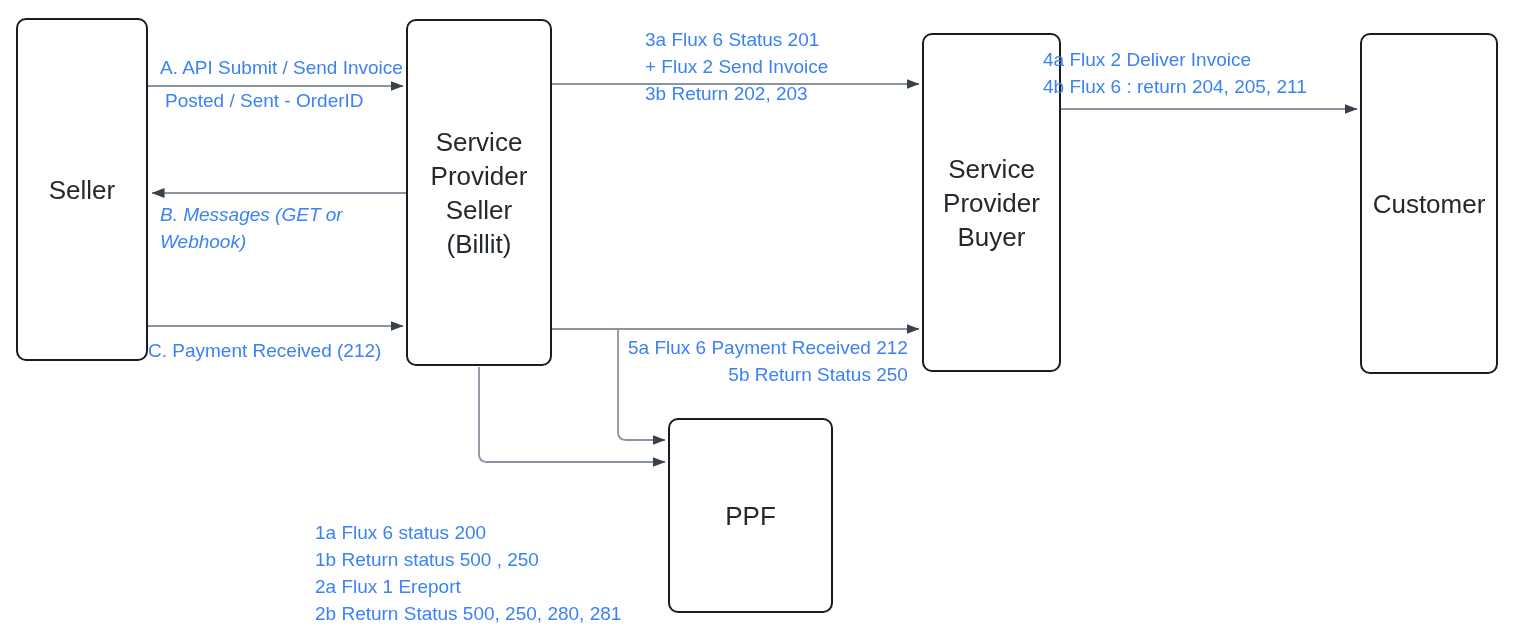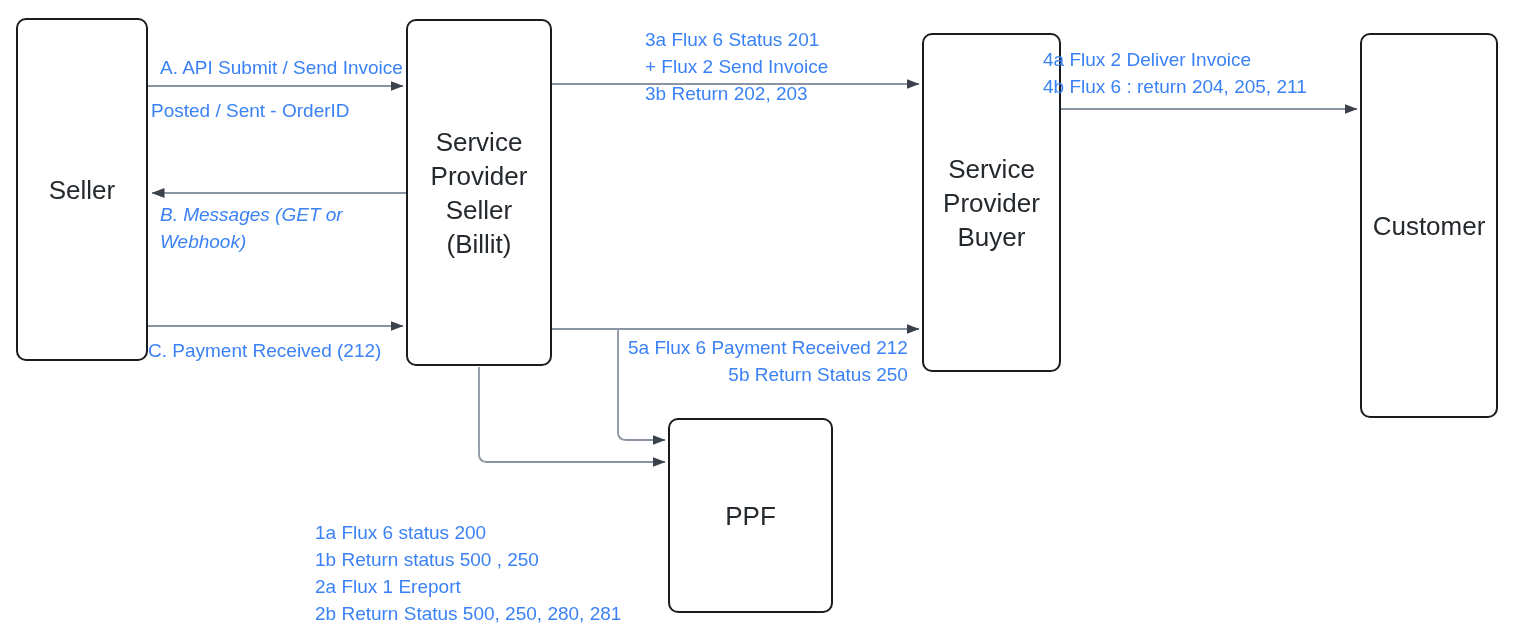--- a/index.html
+++ b/index.html
@@ -33,31 +33,31 @@
     justify-content: center;
     text-align: center;
     color: #24292e;
     font-size: 26px;
     line-height: 34px;
     white-space: pre-line;
   }
   .node-seller   { left: 16px;   top: 18px;  width: 132px; height: 343px; }
   .node-billit   { left: 406px;  top: 19px;  width: 146px; height: 347px; }
   .node-spbuyer  { left: 922px;  top: 33px;  width: 139px; height: 339px; }
-  .node-customer { left: 1360px; top: 33px;  width: 138px; height: 385px; }
+  .node-customer { left: 1360px; top: 33px;  width: 138px; height: 341px; }
   .node-ppf      { left: 668px;  top: 418px; width: 165px; height: 195px; }
   .edge-label {
     position: absolute;
     color: #3b82f6;
     font-size: 19px;
     line-height: 27px;
     white-space: pre-line;
   }
   .lbl-a-submit  { left: 160px;  top: 54px;  }
-  .lbl-a-posted  { left: 151px;  top: 87px; margin-top: 10px;  }
+  .lbl-a-posted  { left: 165px;  top: 87px;  }
   .lbl-b         { left: 160px;  top: 201px; font-style: italic; }
   .lbl-c         { left: 148px;  top: 337px; }
   .lbl-flow3     { left: 645px;  top: 26px;  }
   .lbl-flow4     { left: 1031px; top: 46px; margin-left: 12px;  }
   .lbl-flow5     { left: 628px;  top: 334px; text-align: right; }
   .lbl-flow12    { left: 315px;  top: 506px; margin-top: 13px; }
 </style>
 </head>
 <body>
 

